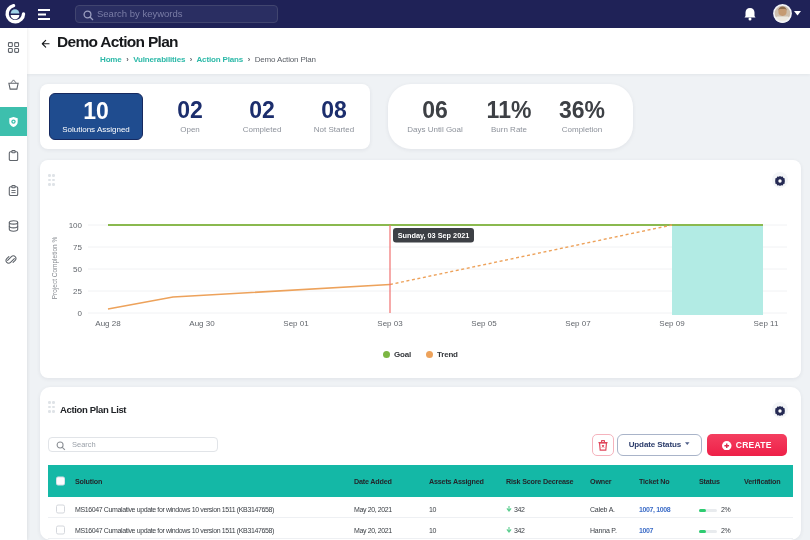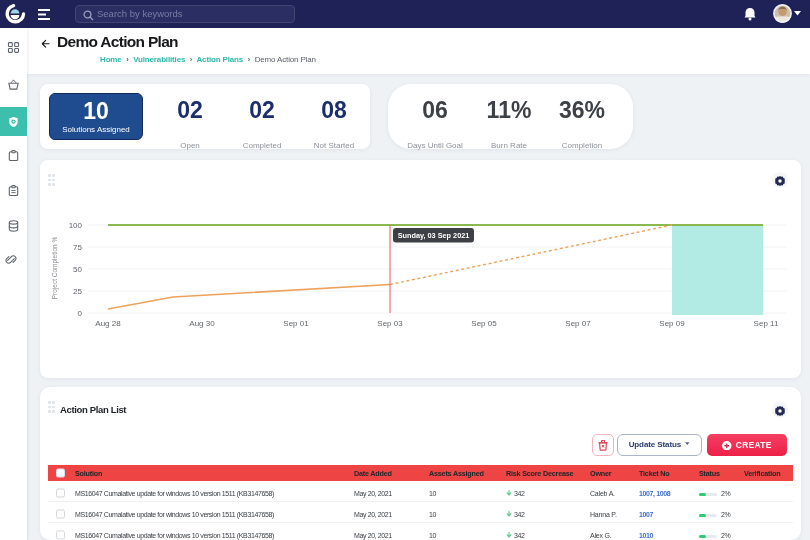--- a/index.html
+++ b/index.html
@@ -2,21 +2,21 @@
 <html><head>
 <meta charset="utf-8">
 <style>
 * { margin:0; padding:0; box-sizing:border-box; }
 html,body { width:810px; height:540px; overflow:hidden; }
 body { font-family:"Liberation Sans", sans-serif; background:#eff2f5; position:relative; }
 .abs { position:absolute; }
 
 
 #navbar { position:absolute; left:0; top:0; width:810px; height:28px; background:#1f2257; z-index:30; }
-#nsearch { position:absolute; left:75px; top:5px; width:220px; height:18px; background:#2a2e62; border:1px solid #41456f; border-radius:4px; color:#7a7da6; font-size:9.5px; line-height:16px; padding-left:21px; }
+#nsearch { position:absolute; left:75px; top:5px; width:203px; height:18px; background:#2a2e62; border:1px solid #41456f; border-radius:4px; color:#7a7da6; font-size:9.5px; line-height:16px; padding-left:21px; }
 #nsearch svg { position:absolute; left:7px; top:3.5px; }
 
 
 #sidebar { position:absolute; left:0; top:28px; width:27px; height:512px; background:#ffffff; box-shadow:1px 0 3px rgba(0,0,0,0.07); z-index:20; }
 .sicon { position:absolute; left:0; width:27px; text-align:center; transform:scale(0.84); transform-origin:center; }
 #sactive { position:absolute; left:0; top:79px; width:27px; height:29px; background:#3dbfad; }
 
 
 #pagehead { position:absolute; left:27px; top:28px; width:783px; height:46px; background:#ffffff; box-shadow:0 1px 3px rgba(20,30,50,0.06);text-align:right; }
 #backarrow { position:absolute; left:13px; top:11px; width:10px; height:9.5px; }
@@ -30,21 +30,21 @@
 #statcard1 { left:40px; top:84px; width:330px; height:65px; }
 #statcard2 { left:388px; top:84px; width:245px; height:65px;border-radius:23px; }
 #chartcard { left:40px; top:160px; width:761px; height:218px; }
 #listcard  { left:40px; top:387px; width:761px; height:153px; overflow:hidden;border-radius:10px; }
 
 #hibox { position:absolute; left:9px; top:9px; width:94px; height:47px; background:#1f4c8f; border:1.5px solid #16295f; border-radius:6px; color:#fff; text-align:center; }
 #hibox .num { font-size:23px; font-weight:bold; line-height:26px; margin-top:4px; }
 #hibox .lbl { font-size:8px; margin-top:1px; }
 .stat { position:absolute; top:13px; width:70px; text-align:center; }
 .stat .num { font-size:23px; font-weight:bold; line-height:27px; color:#1c2e6d; }
-.stat .lbl { font-size:8px; color:#8d929b; margin-top:17px; }
+.stat .lbl { font-size:8px; color:#8d929b; margin-top:1px; }
 #statcard2 .stat .num { color:#3d4045; }
 
 
 .phead { position:absolute; left:0; top:0; width:100%; height:40px; }
 .dots { position:absolute; left:8px; top:14px; width:7px; height:12px; }
 .dots i { display:block; width:2.5px; height:2.5px; background:#dfe3e7; border-radius:50%; position:absolute; }
 .ptl { position:absolute; font-weight:bold; font-size:9.5px; letter-spacing:-0.35px; color:#202327; left:20px; top:15px; }
 .psub { font-size:7.5px; letter-spacing:-0.3px; color:#7d838b; font-weight:normal; }
 .gearbtn { position:absolute; right:13px; top:12px; width:16px; height:16px; border-radius:50%; background:#f4f6f8; text-align:center; }
 
@@ -56,21 +56,21 @@
 #lsearch { position:absolute; left:8px; top:50px; width:170px; height:15px; border:1px solid #e1e4e8; border-radius:4px; color:#9ba1a9; font-size:7.5px; line-height:13px; padding-left:23px; background:#fff; }
 #lsearch svg { position:absolute; left:7px; top:2.5px; }
 #trashbtn { position:absolute; left:552px; top:47px; width:22px; height:22px; border:1px solid #f5b3bd; border-radius:5px; background:#fff; }
 #updbtn { position:absolute; left:577px; top:47px; width:84.5px; height:22px; border:1.5px solid #a9b4c9; border-radius:6px; background:#fff; color:#2b3c6b; font-weight:bold; font-size:8px; letter-spacing:-0.1px; text-align:center; line-height:19px; }
 #crebtn { position:absolute; left:667px; top:47px; width:80px; height:22px; border-radius:5px; background:linear-gradient(180deg,#f43f60,#ee2048); color:#fff; font-weight:bold; font-size:8.5px; text-align:center; line-height:22px; letter-spacing:0.3px; }
 
 
 #tbl { position:absolute; left:8px; top:78px; width:745px; font-size:7px; letter-spacing:-0.38px; color:#3c4046; }
 .trow { position:relative; height:21px; border-bottom:1px solid #eef0f3; }
 .trow .c, .trow .cb, .trow .bar { margin-top:1.5px; }
-#thead { position:relative; height:16px; background:#ef4444; font-weight:bold; letter-spacing:-0.2px; font-size:7.2px; color:#23262b; }
+#thead { position:relative; height:32px; background:#14b8a6; font-weight:bold; letter-spacing:-0.2px; font-size:7.2px; color:#23262b; }
 .c { position:absolute; top:50%; transform:translateY(-50%); white-space:nowrap; }
 .cb { position:absolute; left:8px; top:50%; transform:translateY(-50%); width:9px; height:9px; border:1px solid #d4d7dc; border-radius:2px; background:#fff; }
 #thead .cb { background:#fbfcfe; border-color:#d9dee8; }
 .col-sol { left:27px; }
 .col-date { left:306px;text-align:center; }
 .col-ast { left:381px; }
 .col-risk { left:458px; }
 .col-own { left:542px; letter-spacing:-0.2px; }
 .col-tick { left:591px; }
 .col-stat { left:651px; }
@@ -259,38 +259,43 @@
       <text x="350" y="130">Sep 03</text>
       <text x="444" y="130">Sep 05</text>
       <text x="538" y="130">Sep 07</text>
       <text x="632" y="130">Sep 09</text>
       <text x="726" y="130">Sep 11</text>
     </g>
 
     <rect x="353" y="32" width="81" height="14.5" rx="3" fill="#3d4045"></rect>
     <text x="393.5" y="42" font-size="7.3" font-weight="bold" fill="#fff" text-anchor="middle">Sunday, 03 Sep 2021</text>
   </svg>
+  <div id="legend"><span class="dot" style="background:#7cb643;margin-right:4px"></span>Goal<span class="dot" style="background:#eda25b;margin-left:15px;margin-right:4px"></span>Trend</div>
 </div>
 
 <div class="card" id="listcard">
   <div class="phead">
     <div class="dots">
         <i style="left:0;top:0"></i>
         <i style="left:4px;top:0"></i>
         <i style="left:0;top:4.5px"></i>
         <i style="left:4px;top:4.5px"></i>
         <i style="left:0;top:9px"></i>
         <i style="left:4px;top:9px"></i>
       </div>
     <div class="ptl" style="top:17px">Action Plan List</div>
     <div class="gearbtn" style="top:15px"><svg width="10" height="10" viewBox="0 0 10 10" style="margin-top:3px">
           <path d="M5 0 L6.2 0.8 L7.7 0.6 L8.4 1.9 L9.8 2.5 L9.6 4 L10 5 L9.6 6 L9.8 7.5 L8.4 8.1 L7.7 9.4 L6.2 9.2 L5 10 L3.8 9.2 L2.3 9.4 L1.6 8.1 L0.2 7.5 L0.4 6 L0 5 L0.4 4 L0.2 2.5 L1.6 1.9 L2.3 0.6 L3.8 0.8 Z" fill="#252a53"></path>
           <circle cx="5" cy="5" r="1.7" fill="#fff"></circle>
         </svg></div>
   </div>
+  <div id="lsearch"><svg width="10" height="10" viewBox="0 0 11 11">
+        <circle cx="4.5" cy="4.5" r="3.3" fill="none" stroke="#8a8e94" stroke-width="1.15"></circle>
+        <line x1="6.9" y1="6.9" x2="9.8" y2="9.8" stroke="#8a8e94" stroke-width="1.15"></line>
+      </svg>Search</div>
   <div id="trashbtn"><svg width="10" height="11" viewBox="0 0 10 11" style="margin:4.5px 0 0 5px">
         <g fill="none" stroke="#e0475c" stroke-width="1.2">
           <path d="M1.5 2.8 L2.2 10.2 L7.8 10.2 L8.5 2.8 Z"></path>
           <path d="M0.5 2.6 L9.5 2.6"></path>
           <path d="M3.4 2.3 L3.7 0.6 L6.3 0.6 L6.6 2.3" stroke-width="1.1"></path>
         </g>
         <path d="M4 5 L6 7.5 M6 5 L4 7.5" stroke="#e0475c" stroke-width="1"></path>
       </svg></div>
   <div id="updbtn">Update Status &nbsp;<svg width="4.5" height="3.5" viewBox="0 0 7 5" style="vertical-align:1.5px">
         <path d="M0 0 L7 0 L3.5 4.5 Z" fill="#51608a"></path>

